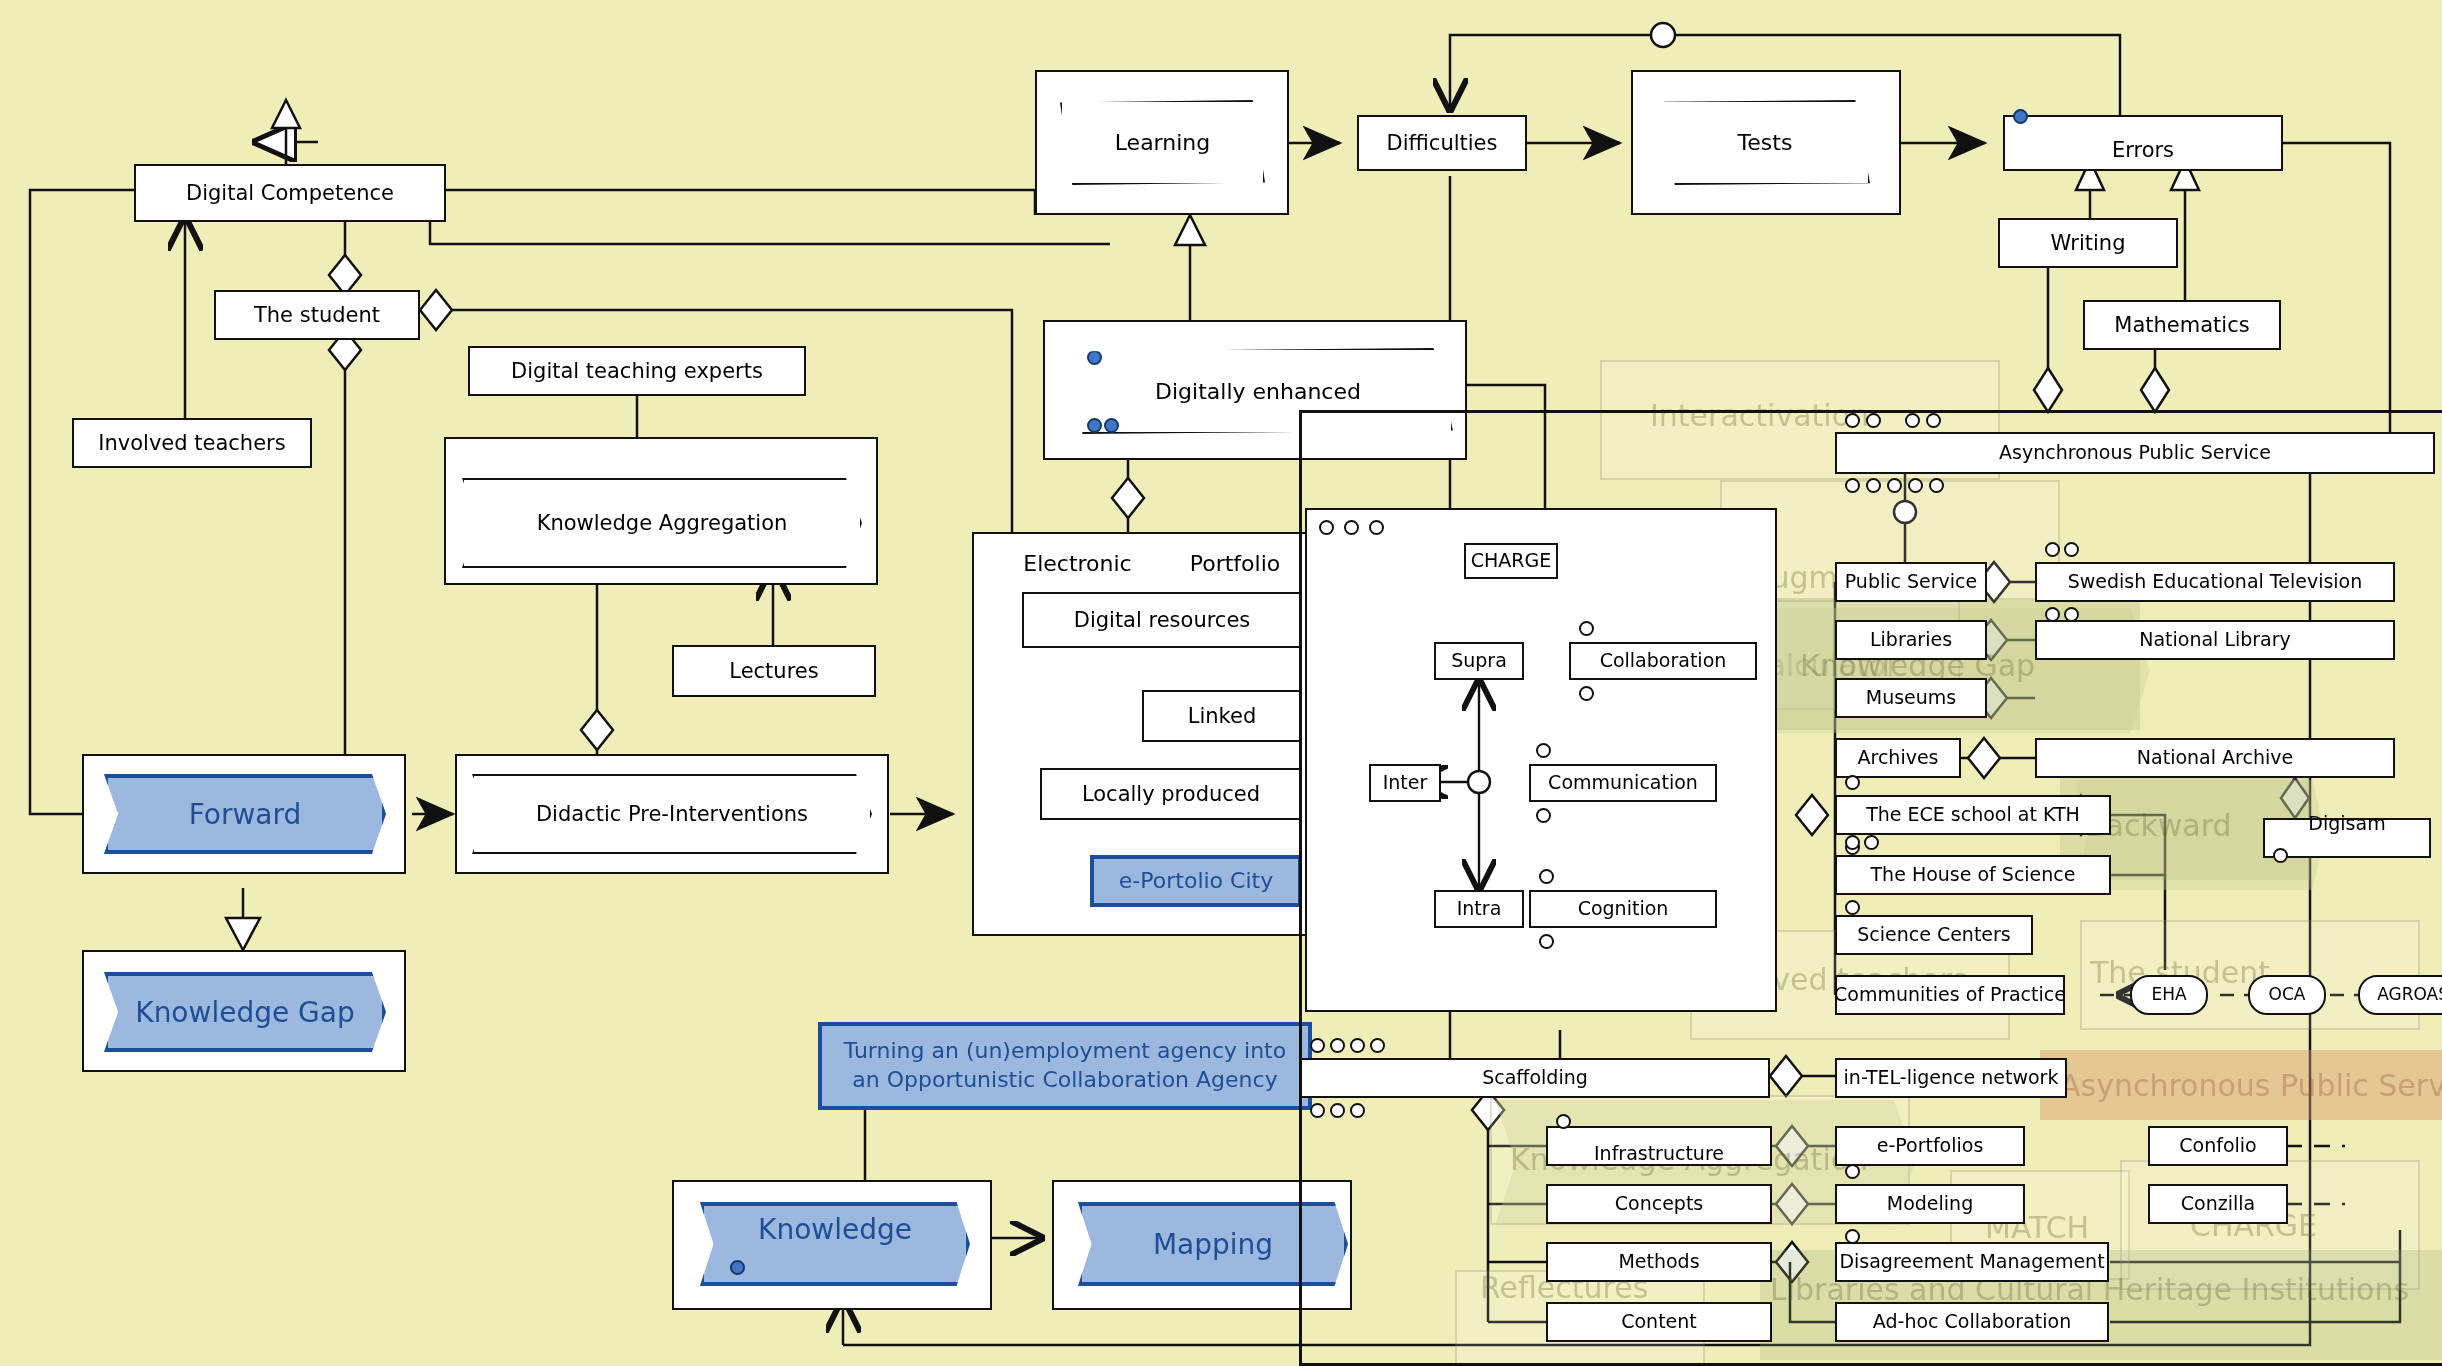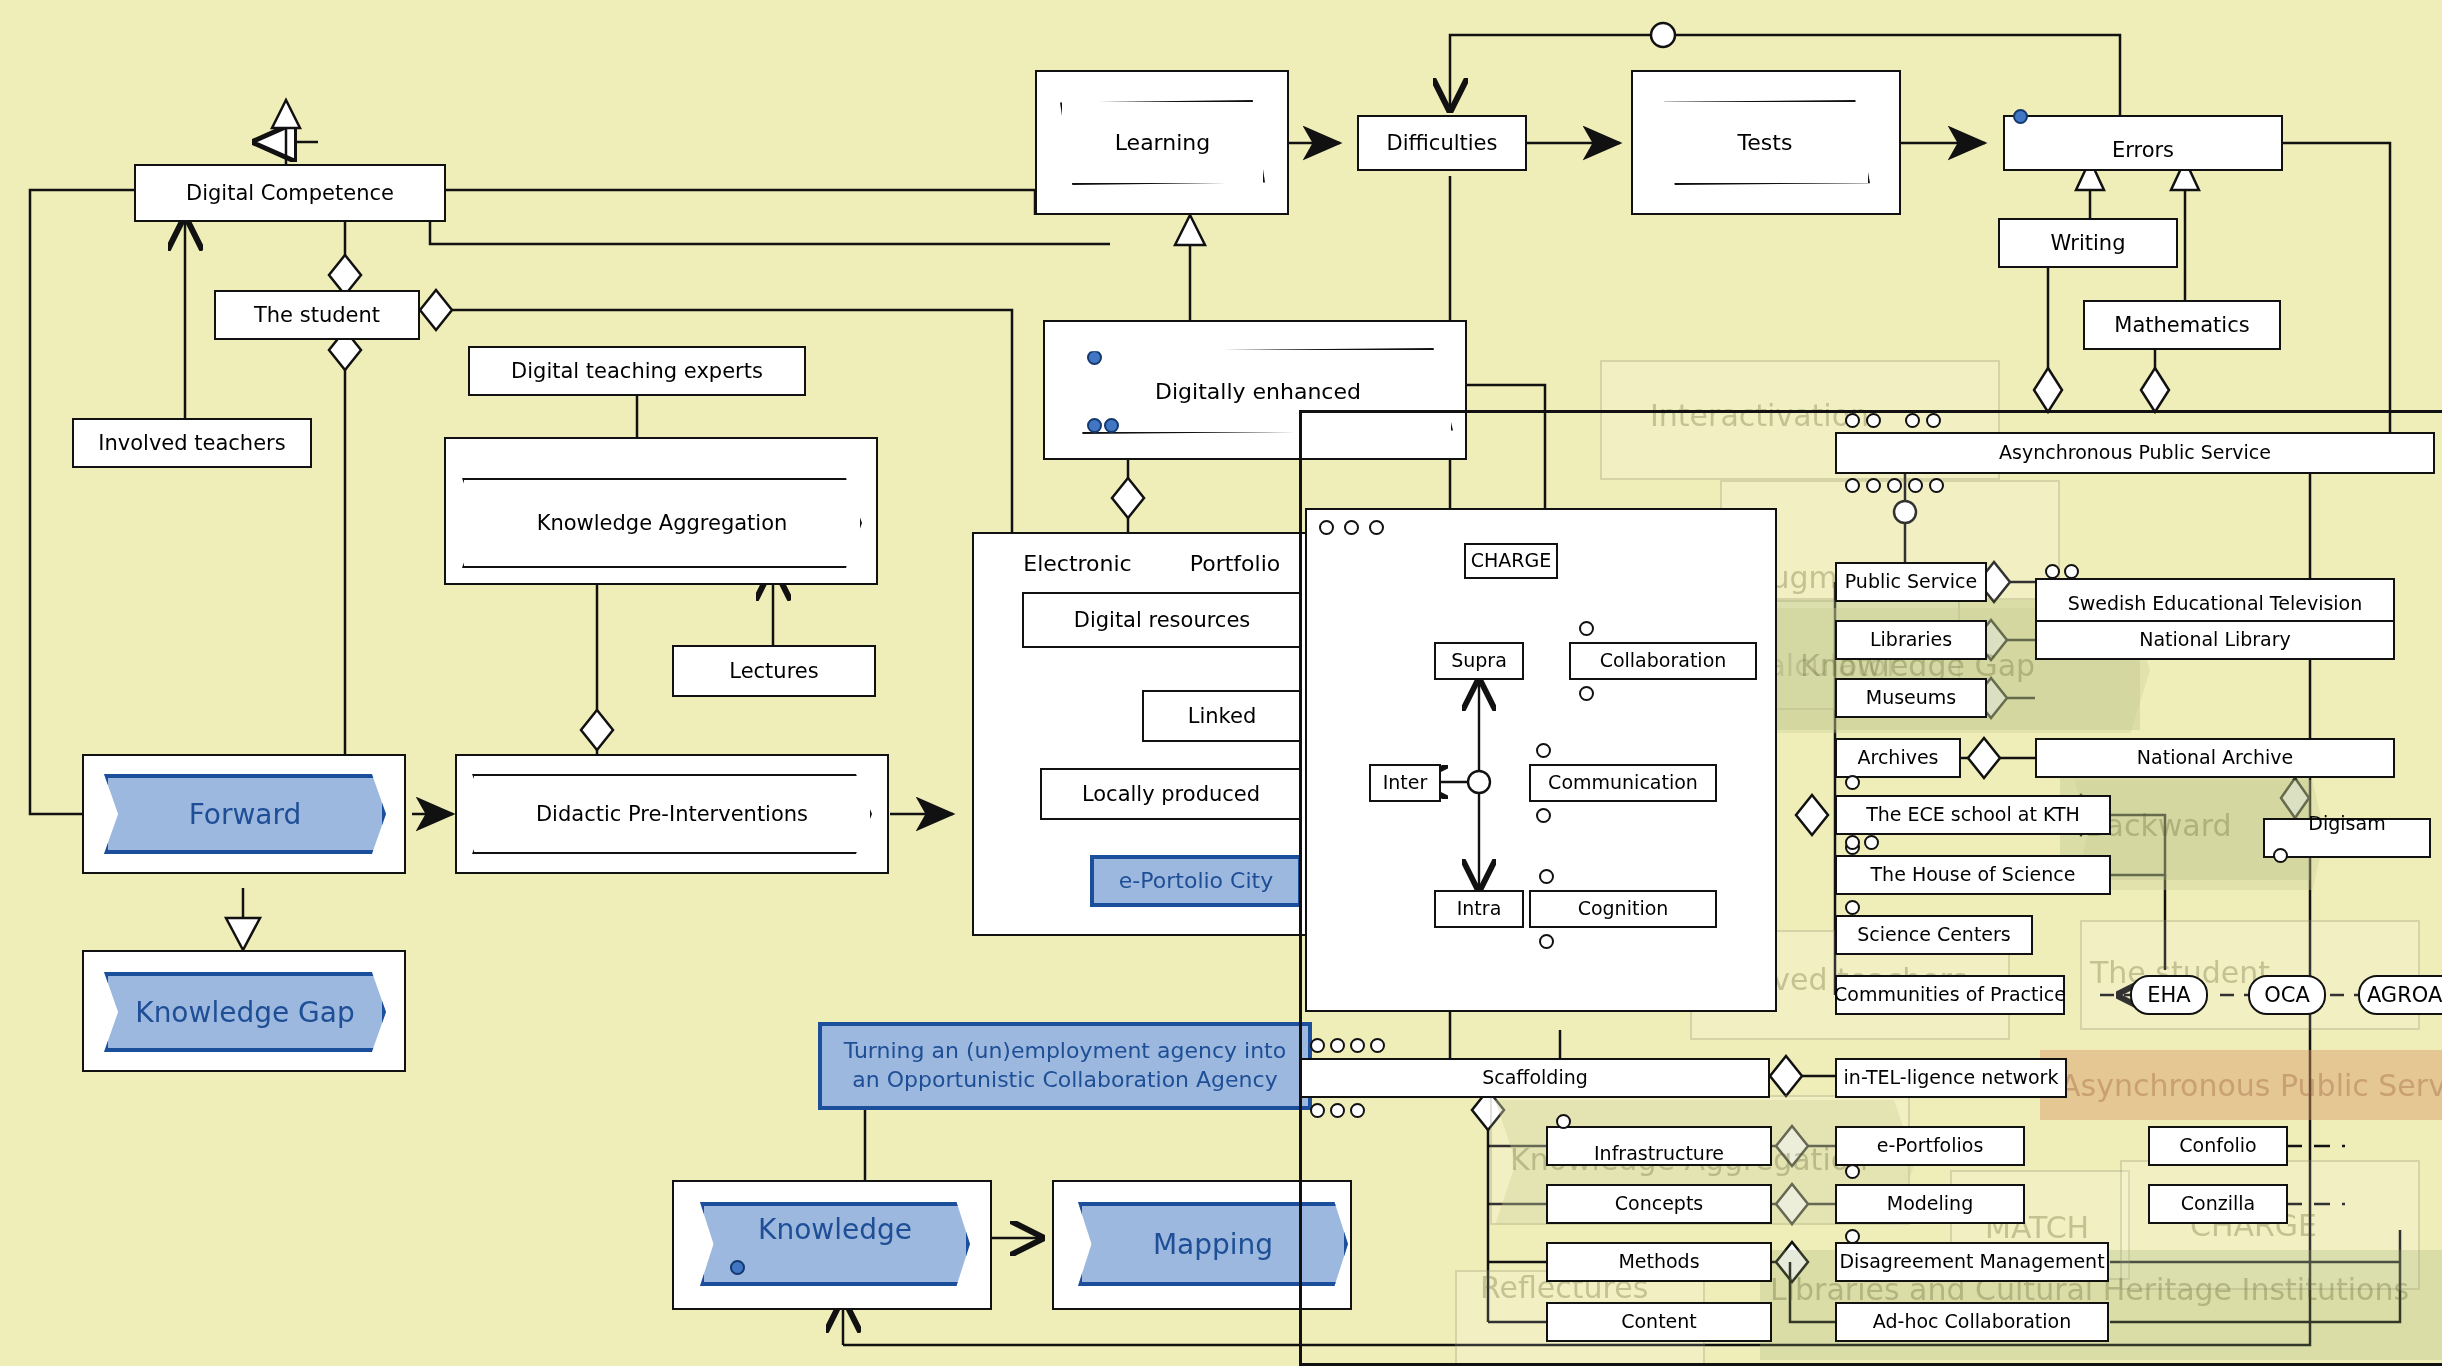--- a/index.html
+++ b/index.html
@@ -4,21 +4,21 @@
 <style>
   html,body{margin:0;padding:0;background:#f0eeb8;}
   body{font-family:"DejaVu Sans","Liberation Sans",sans-serif;}
   #stage{position:relative;width:2442px;height:1366px;background:#f0eeb8;overflow:hidden;}
   #edges{position:absolute;left:0;top:0;width:2442px;height:1366px;}
   
   .node{position:absolute;box-sizing:border-box;background:#ffffff;border:2.5px solid #111;
         display:flex;align-items:center;justify-content:center;text-align:center;
         font-size:21px;color:#000;line-height:1.15;z-index:5;}
   .node.small{font-size:19px;}
-  .node.tiny{font-size:21px;border-radius:19px;}
+  .node.tiny{font-size:17px;border-radius:19px;}
   .group{position:absolute;box-sizing:border-box;background:#ffffff;border:2.5px solid #111;z-index:3;}
   
   .chev{position:absolute;box-sizing:border-box;display:flex;align-items:center;justify-content:center;
         text-align:center;font-size:21px;color:#000;z-index:5;
         background:#fff;border:2.5px solid #111;
         clip-path:polygon(0 0,96% 0,100% 50%,96% 100%,0 100%,4% 50%);}
   
   .chev-blue{position:absolute;box-sizing:border-box;display:flex;align-items:center;justify-content:center;
         text-align:center;font-size:28px;color:#1e4f96;z-index:6;font-weight:400;
         background:#9db8de;border:4px solid #1b4f9c;
@@ -421,21 +421,21 @@
       <span class="port"></span>
     </div>
   </div>
   <div class="node small" style="left:1835px;top:915px;width:198px;height:40px;z-index:17;">
     <span class="nodelbl">Science Centers</span>
   </div>
   <div class="node small" style="left:1835px;top:975px;width:230px;height:40px;z-index:17;">
     <span class="nodelbl">Communities of Practice</span>
   </div>
 
-  <div class="node small" style="left:2035px;top:578px;width:360px;height:52px;z-index:17;">
+  <div class="node small" style="left:2035px;top:562px;width:360px;height:40px;z-index:17;">
     <div class="nodeinner">
       <span class="portrow" style="gap:4px;">
         <span class="port"></span>
         <span class="port"></span>
       </span>
       <span class="nodelbl">Swedish Educational Television</span>
       <span class="portrow" style="gap:4px;">
         <span class="port"></span>
         <span class="port"></span>
       </span>

